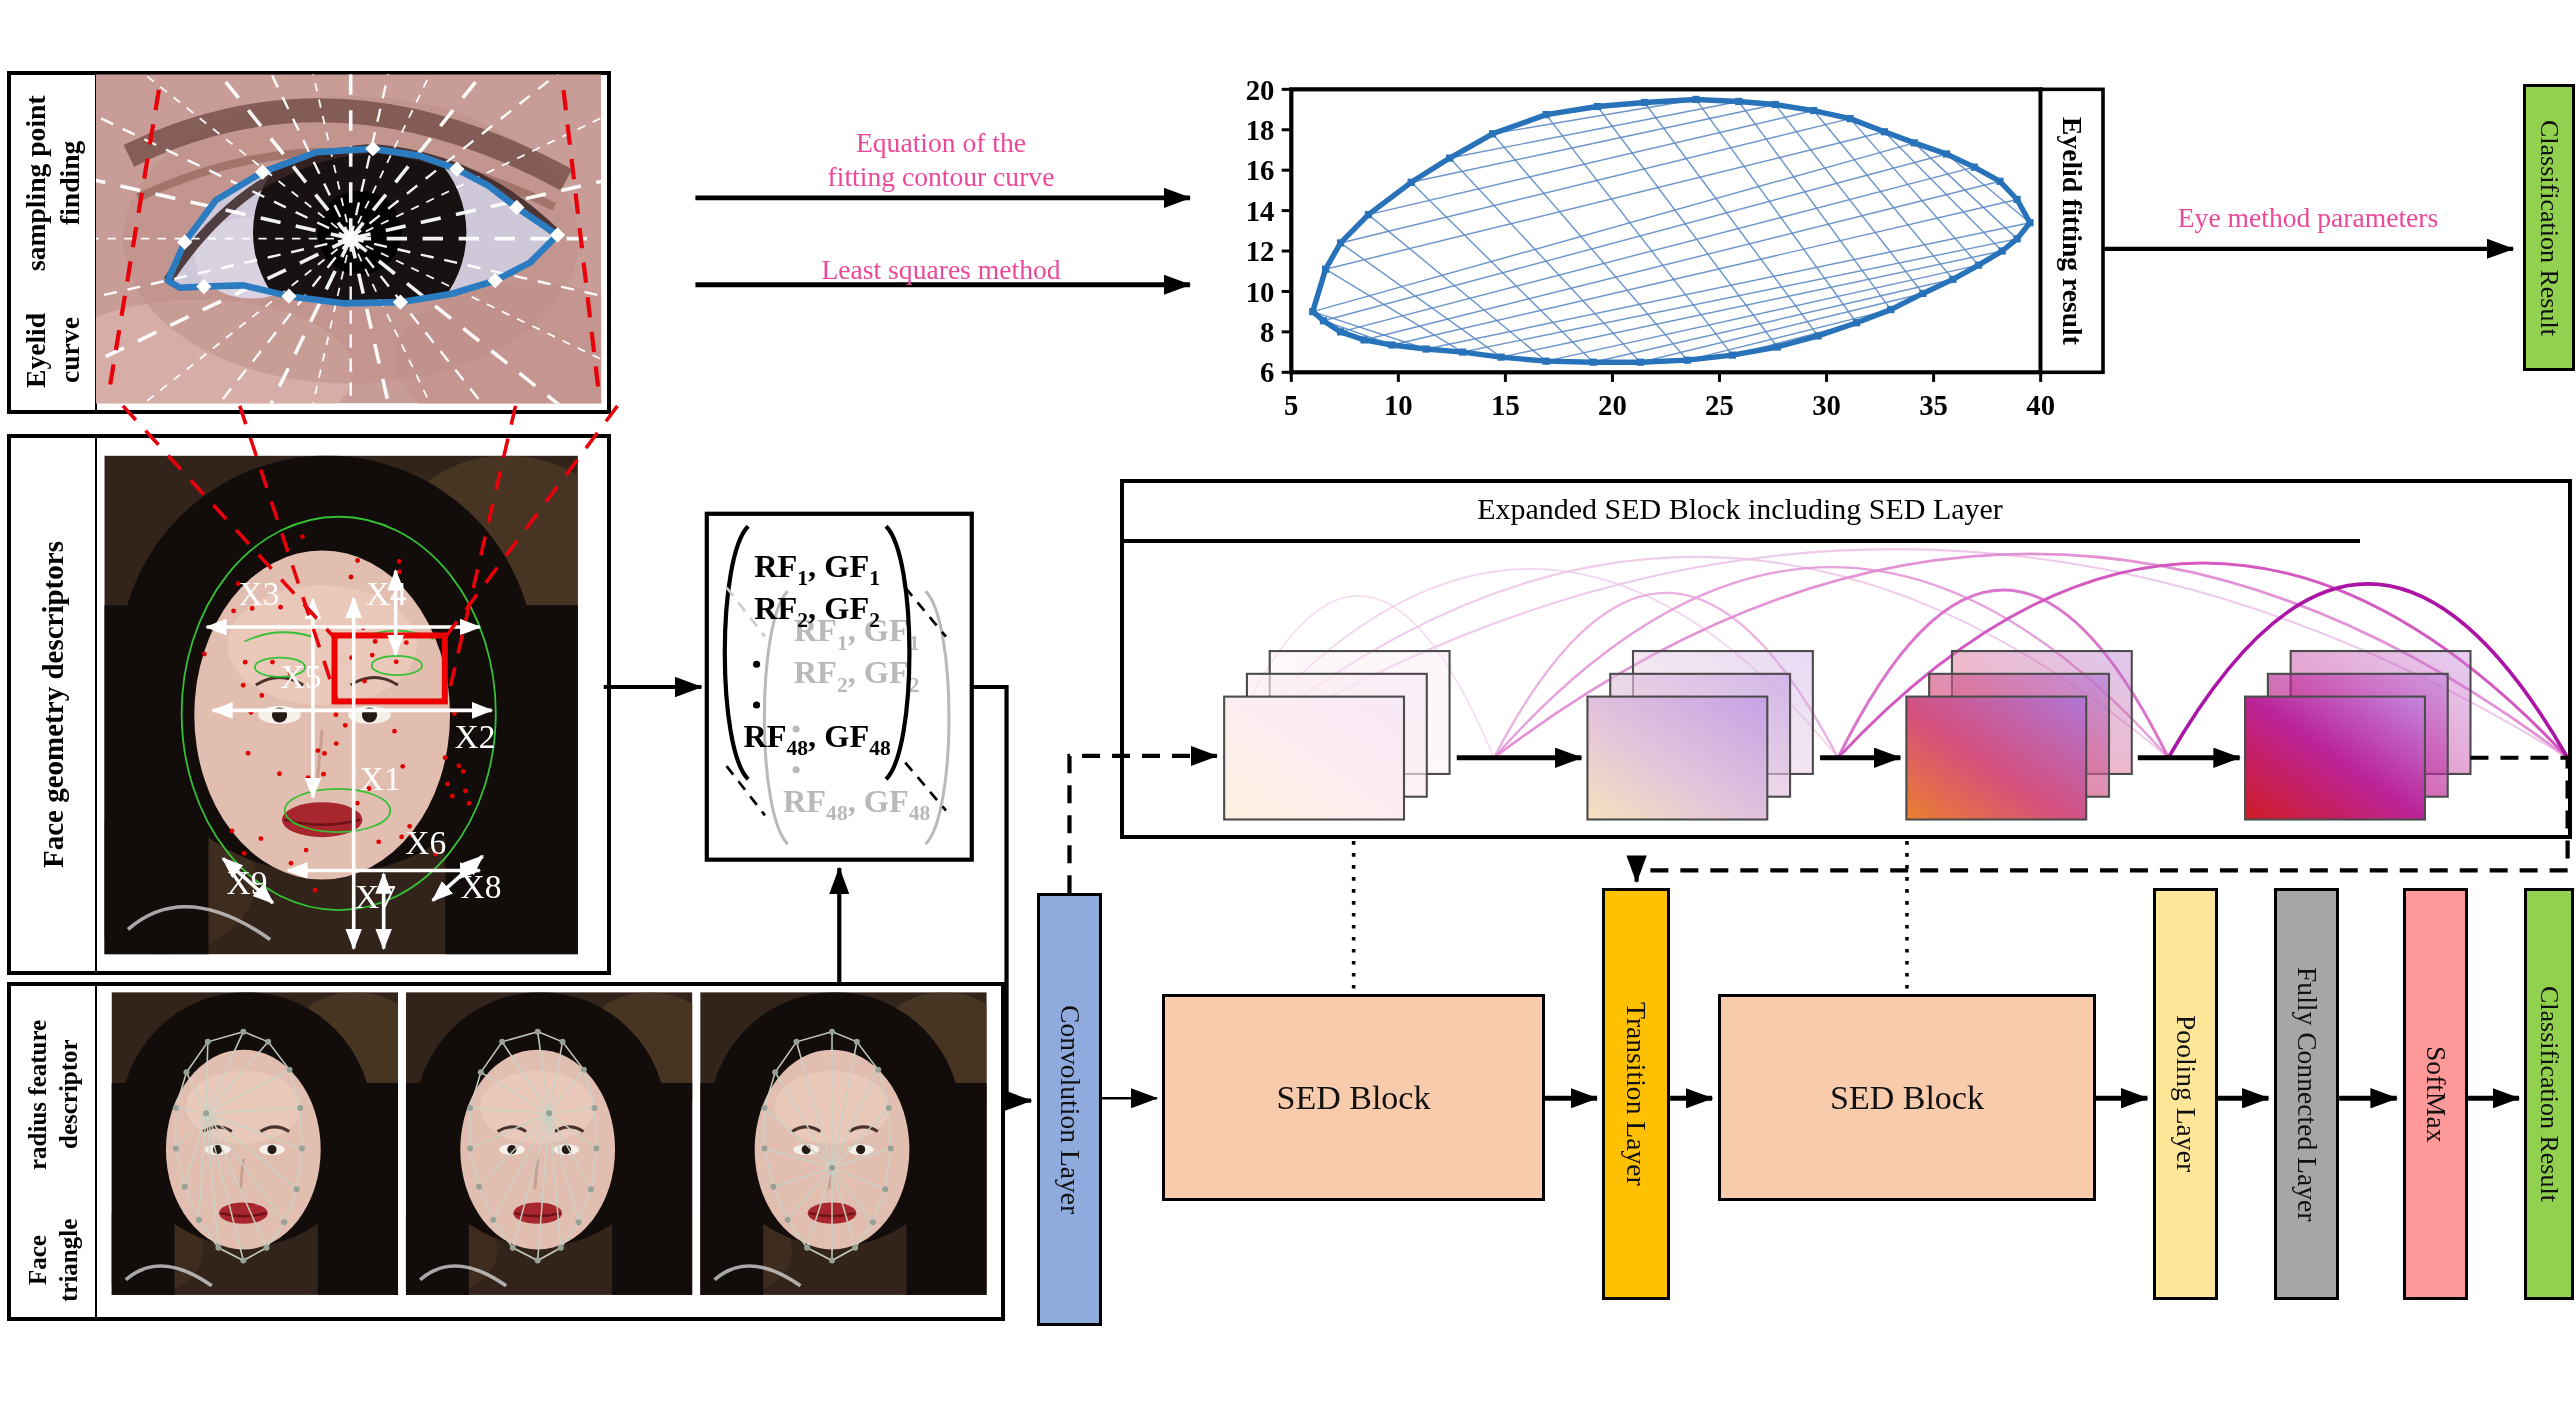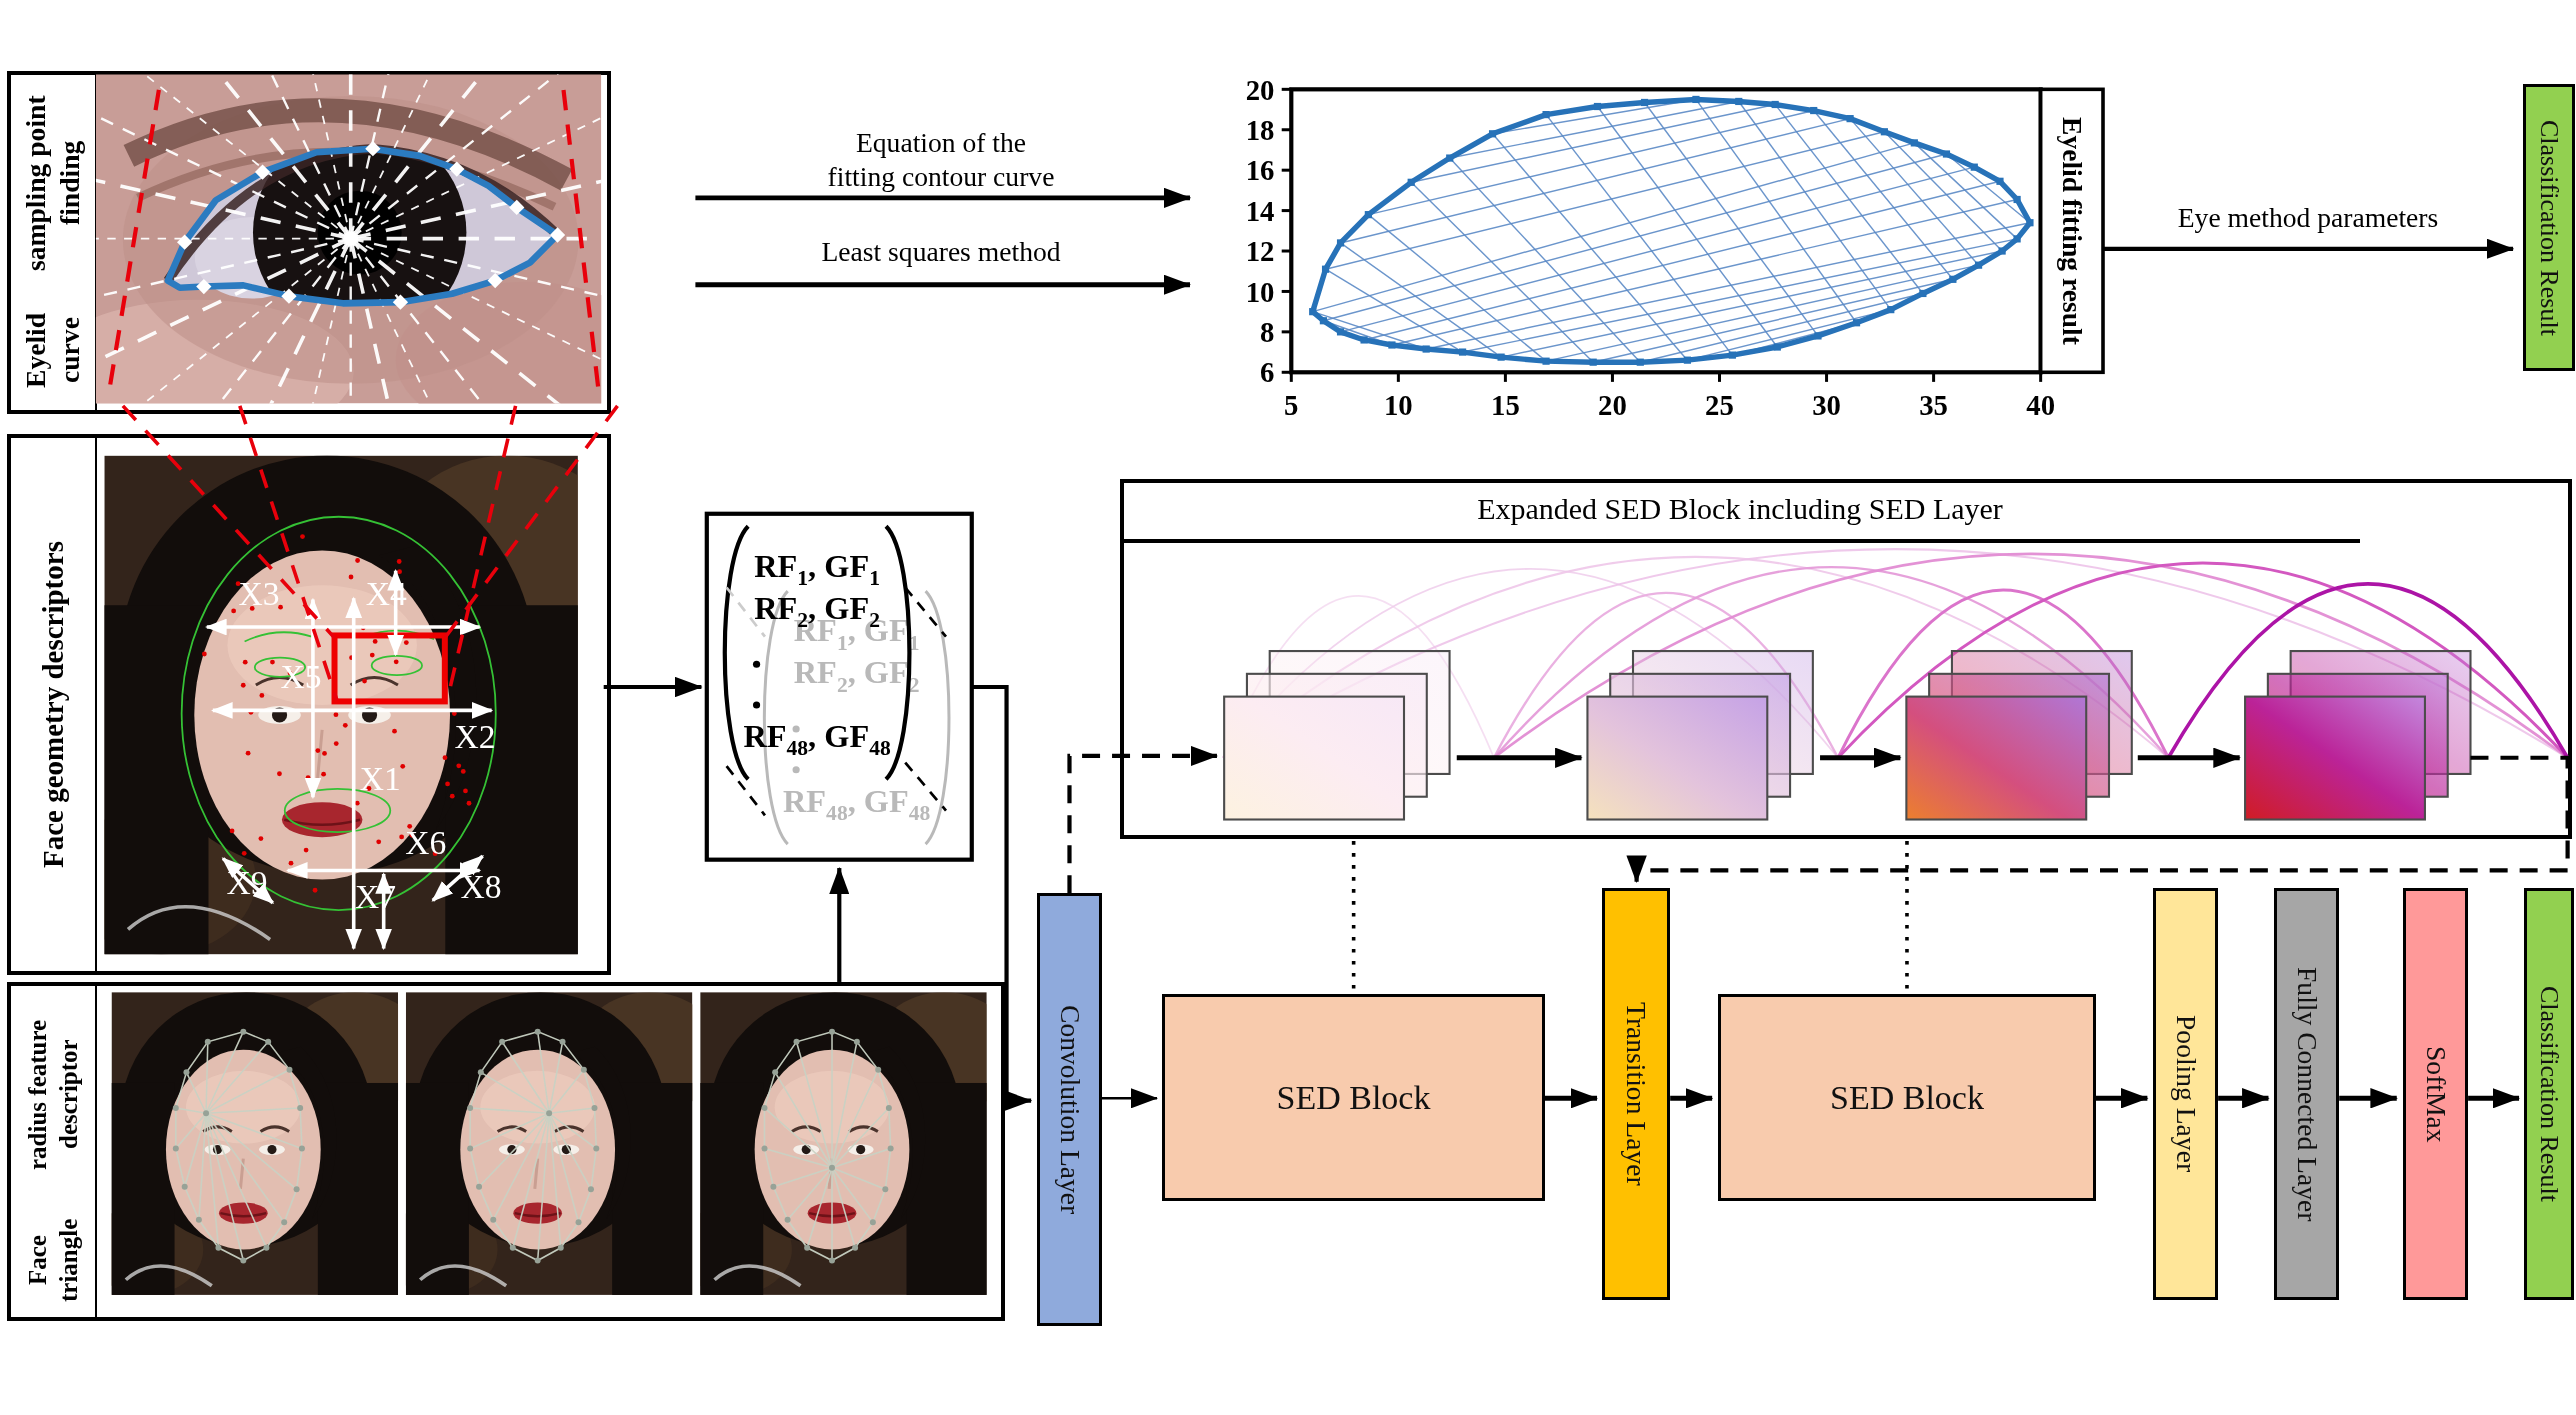--- a/index.html
+++ b/index.html
@@ -10,21 +10,21 @@
   .strip{width:84px;border-right:2.4px solid #000;position:relative;flex:0 0 auto;}
   .vlabel{position:absolute;inset:0;display:flex;align-items:center;justify-content:center;
           writing-mode:vertical-rl;transform:rotate(180deg);
           font-weight:bold;text-align:center;line-height:1.25;}
   .vlabel span{display:block;}
   .vtext{writing-mode:vertical-rl;text-orientation:mixed;}
   .pipebox{position:absolute;border:3.6px solid #000;display:flex;align-items:center;
            justify-content:center;z-index:2;box-sizing:border-box;}
   .pipebox .vtext{font-size:27.6px;color:#111;}
   .sedblock{font-size:34px;color:#111;}
-  .flowtext{position:absolute;text-align:center;font-size:27.6px;color:#000000;z-index:4;line-height:1.22;}
+  .flowtext{position:absolute;text-align:center;font-size:27.6px;color:#ec4899;z-index:4;line-height:1.22;}
   #sed-title-bar{position:absolute;left:1120px;top:479px;width:1240px;height:64px;
       border-bottom:4.2px solid #000;display:flex;align-items:center;justify-content:center;
       font-size:30px;z-index:2;box-sizing:border-box;}
   #sed-panel-frame{position:absolute;left:1120px;top:479px;width:1452px;height:360px;
       border:4.2px solid #000;z-index:1;box-sizing:border-box;}
   #plot-strip-label{position:absolute;left:2041px;top:89px;width:62px;height:283px;
       display:flex;align-items:center;justify-content:center;font-weight:bold;font-size:27.6px;z-index:4;}
   svg{position:absolute;left:0;top:0;z-index:3;pointer-events:none;}
   .crbox{font-size:26px;}
 </style>
@@ -61,21 +61,21 @@
 
   <div id="sed-panel-frame"></div>
   <div id="sed-title-bar">
     <span>Expanded SED Block including SED Layer</span>
   </div>
 
   <div class="flowtext" style="left:701px;top:126px;width:480px;">
     <div>Equation of the</div>
     <div>fitting contour curve</div>
   </div>
-  <div class="flowtext" style="left:701px;top:235px;width:480px;">
+  <div class="flowtext" style="left:701px;top:253px;width:480px;">
     <div>Least squares method</div>
   </div>
   <div class="flowtext" style="left:2110px;top:201px;width:396px;">
     <div>Eye method parameters</div>
   </div>
 
   <div id="plot-strip-label">
     <span class="vtext">Eyelid fitting result</span>
   </div>
 

